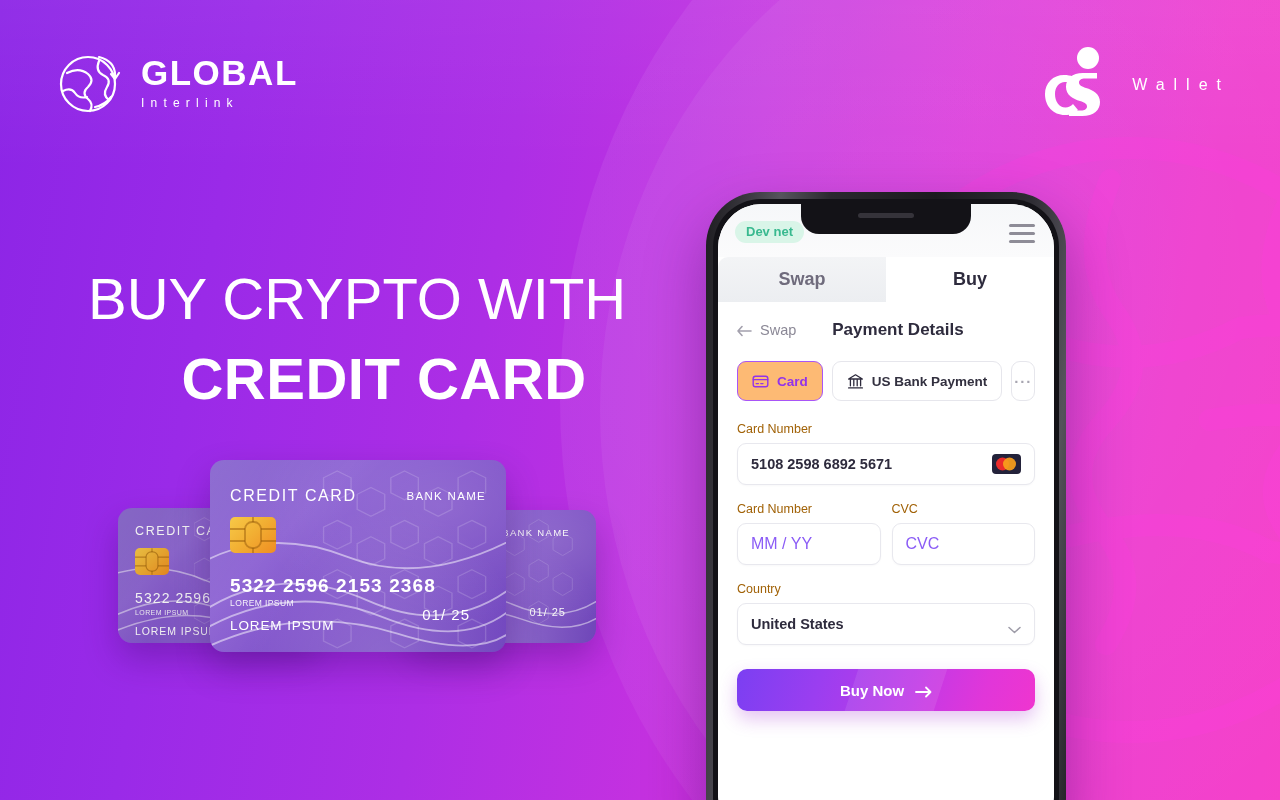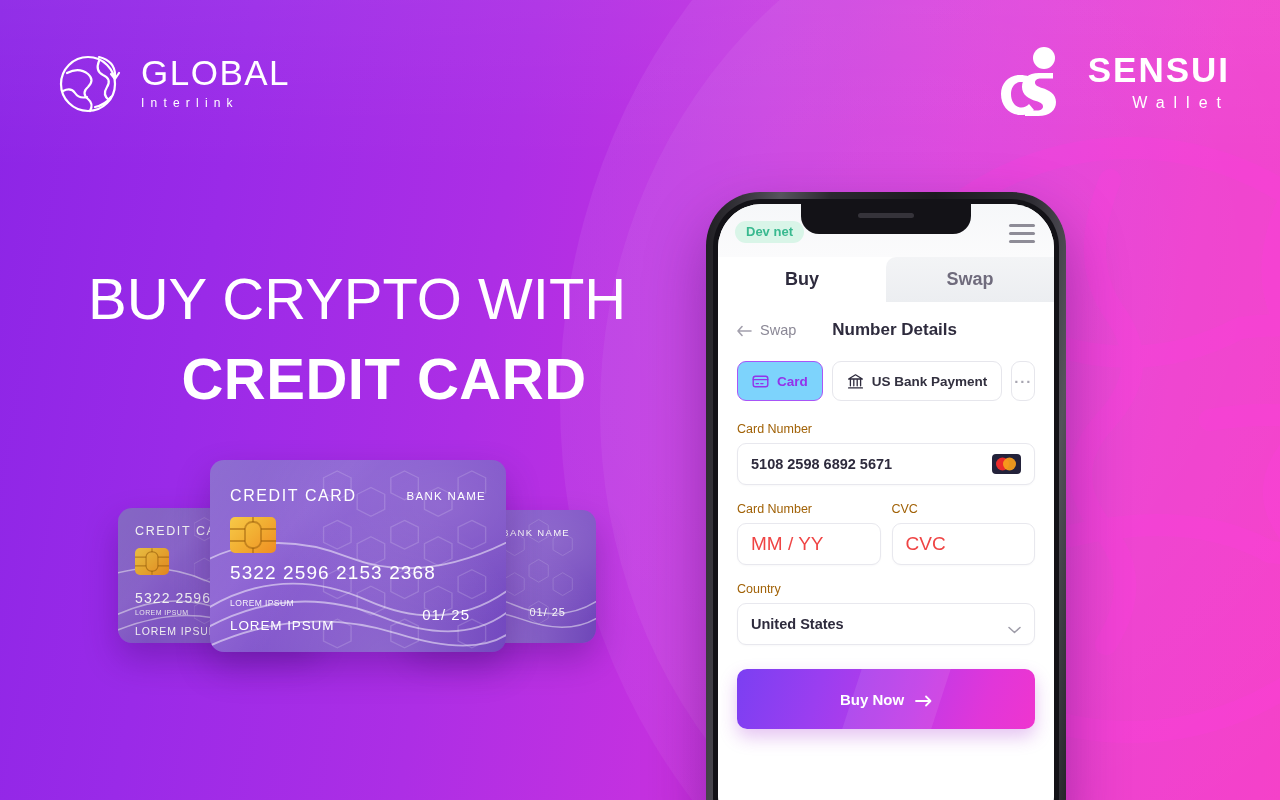--- a/index.html
+++ b/index.html
@@ -44,21 +44,21 @@
   }
 
   
   .logo-left {
     position:absolute; left:55px; top:47px;
     display:flex; align-items:center; gap:16px;
   }
   .globe-mark { width:70px; height:70px; flex:none; }
   .logo-left-text { color:#fff; line-height:1; }
   .logo-left-top {
-    font-size:35px; font-weight:normal; letter-spacing:1.5px;
+    font-size:35px; font-weight:bold; letter-spacing:1.5px;
   }
   .logo-left-sub {
     font-size:12px; letter-spacing:6.2px; margin-top:7px; font-weight:400;
   }
 
   .logo-right {
     position:absolute; right:50px; top:45px;
     display:flex; align-items:center; gap:14px;
   }
   .sensui-mark { width:78px; height:72px; flex:none; }
@@ -131,21 +131,21 @@
     position:absolute; border-radius:5px;
     background:linear-gradient(135deg,#f7c948 0%,#f2b134 45%,#ef8d22 100%);
     overflow:hidden;
   }
   .chip svg { width:100%; height:100%; display:block; }
 
   
   .card-front .cc-title { left:20px; top:27px; font-size:16px; }
   .card-front .cc-bank  { right:20px; top:30px; font-size:11.5px; }
   .card-front .chip     { left:20px; top:57px; width:46px; height:36px; }
-  .card-front .cc-num   { left:20px; top:102px; font-size:19px; }
+  .card-front .cc-num   { left:20px; top:115px; font-size:19px;font-weight:bold; }
   .card-front .cc-lorem-sm { left:20px; top:138px; font-size:8.5px; }
   .card-front .cc-lorem-lg { left:20px; top:158px; font-size:13.5px; }
   .card-front .cc-exp   { right:36px; top:146px; font-size:15px; }
 
   
   .card-back-left .cc-title { left:17px; top:16px; font-size:12.5px; white-space:nowrap; }
   .card-back-left .chip     { left:17px; top:40px; width:34px; height:27px; }
   .card-back-left .cc-num   { left:17px; top:82px; font-size:14px; }
   .card-back-left .cc-lorem-sm { left:17px; top:101px; font-size:7px; }
   .card-back-left .cc-lorem-lg { left:17px; top:117px; font-size:10.5px; }
@@ -237,57 +237,57 @@
 
   .method-row { display:flex; gap:9px; margin-bottom:21px; }
   .method {
     height:40px; display:flex; align-items:center; gap:8px;
     border-radius:9px; border:1.4px solid #e6e6ec;
     background:#fff; padding:0 14px;
     font-size:13.5px; font-weight:bold; color:#32303f;
     cursor:pointer; white-space:nowrap;
   }
   .method.selected {
-    border-color:#a855f7; background:#7dd3fc; color:#9333ea;
+    border-color:#a855f7; background:#fdba74; color:#9333ea;
   }
   .method-more {
     width:40px; justify-content:center; padding:0; color:#a7a5b0;
     font-size:15px; letter-spacing:1px;
   }
   .icon-card-sm, .icon-bank-sm { width:17px; height:17px; flex:none; }
 
   .field-label {
     font-size:12.5px; color:#a16207; margin-bottom:7px;
   }
   .field-box {
     height:42px; border:1.4px solid #e8e8ee; border-radius:9px;
     display:flex; align-items:center; padding:0 13px;
     background:#fff; margin-bottom:17px;
     box-shadow:0 1px 2px rgba(20,10,50,0.03);
   }
   .field-value { font-size:14.5px; font-weight:bold; color:#2e2b3d; flex:1; }
-  .field-placeholder { font-size:19px; color:#ef4444; flex:1; }
+  .field-placeholder { font-size:16px; color:#8b5cf6; flex:1; }
   .mc-badge {
     width:29px; height:20px; border-radius:4px; background:#23223a;
     position:relative; flex:none;
   }
   .mc-badge i {
     position:absolute; top:50%; transform:translateY(-50%);
     width:13px; height:13px; border-radius:50%;
   }
   .mc-red { left:3.5px; background:#eb2a2a; }
   .mc-orange { left:11px; background:#f79e1b; opacity:0.93; }
 
   .field-row { display:flex; gap:11px; }
   .field-col { flex:1; }
   .chev { width:13px; height:8px; flex:none; }
 
   .buy-now {
     margin:24px 0 0;
-    height:60px; border-radius:10px;
+    height:42px; border-radius:10px;
     background:linear-gradient(108deg,#7b3ff2 0%,#9b3ef0 28%,#c23ae6 60%,#e136d9 82%,#ef35cf 100%);
     color:#fff; font-size:15px; font-weight:bold;
     display:flex; align-items:center; justify-content:center; gap:11px;
     cursor:pointer; position:relative; overflow:hidden;
     box-shadow:0 8px 18px rgba(160,40,210,0.28);
   }
   .buy-now::before {
     content:""; position:absolute; left:38%; top:-20%;
     width:30%; height:160%; transform:skewX(-18deg);
     background:rgba(255,255,255,0.09);
@@ -334,21 +334,20 @@
 
 <div class="logo-right">
   <div class="sensui-mark">
     <svg viewBox="0 0 78 72" fill="#ffffff">
       <circle cx="48" cy="13" r="11"></circle>
       <path d="M43 28 C32 28 26 34 26 42 C26 50 33 54 40 56 C45 57.5 47 59 47 61.5 C47 64 44.5 65.5 41 65.5 L29 65.5 L29 71 L42 71 C54 71 60 65 60 57 C60 49 53 45 46 43 C41.5 41.5 39 40 39 37.5 C39 35 41.5 33.5 45 33.5 L57 33.5 L57 28 Z"></path>
       <path d="M24 30 C13 30 5 38 5 49 C5 61 13 70 25 70 C31 70 35 68 38 65 L33 59 C31 61 28.5 62.5 25.5 62.5 C19 62.5 15 56.5 15 49 C15 42 19 37 25 37 C27 37 28.5 37.5 30 38.5 L33 31.5 C30.5 30.5 27.5 30 24 30 Z"></path>
     </svg>
   </div>
   <div class="logo-right-text">
-    <div class="logo-right-top">SENSUI</div>
     <div class="logo-right-sub">Wallet</div>
   </div>
 </div>
 
 <div class="headline">
   <div class="headline-l1">BUY CRYPTO WITH</div>
   <div class="headline-l2">CREDIT CARD</div>
 </div>
 
 <div class="cards-group">
@@ -432,36 +431,36 @@
         <div class="status-area">
           <div class="devnet-badge">Dev net</div>
           <div class="hamburger">
             <span></span>
               <span></span>
               <span></span>
           </div>
         </div>
 
         <div class="tabs">
+          <div class="tab inactive">Swap</div>
           <div class="tab active">Buy</div>
-          <div class="tab inactive">Swap</div>
         </div>
 
         <div class="pane">
 
           <div class="pane-head">
             <div class="back-btn">
               <span class="arrow-left">
                 <svg viewBox="0 0 15 12" fill="none" stroke="#a3a0ad" stroke-width="1.6" stroke-linecap="round" stroke-linejoin="round">
                   <path d="M14 6H1M5 1.5L1 6l4 4.5"></path>
                 </svg>
               </span>
               <span>Swap</span>
             </div>
-            <div class="pane-title">Number Details</div>
+            <div class="pane-title">Payment Details</div>
           </div>
 
           <div class="method-row">
             <div class="method selected">
               <span class="icon-card-sm">
                 <svg viewBox="0 0 17 17" fill="none" stroke="#9333ea" stroke-width="1.4" stroke-linecap="round">
                   <rect x="1.2" y="3.2" width="14.6" height="10.6" rx="2.2"></rect>
                   <path d="M1.2 6.6h14.6"></path>
                   <path d="M4.2 10.6h2.2M8.8 10.6h2.2"></path>
                 </svg>

